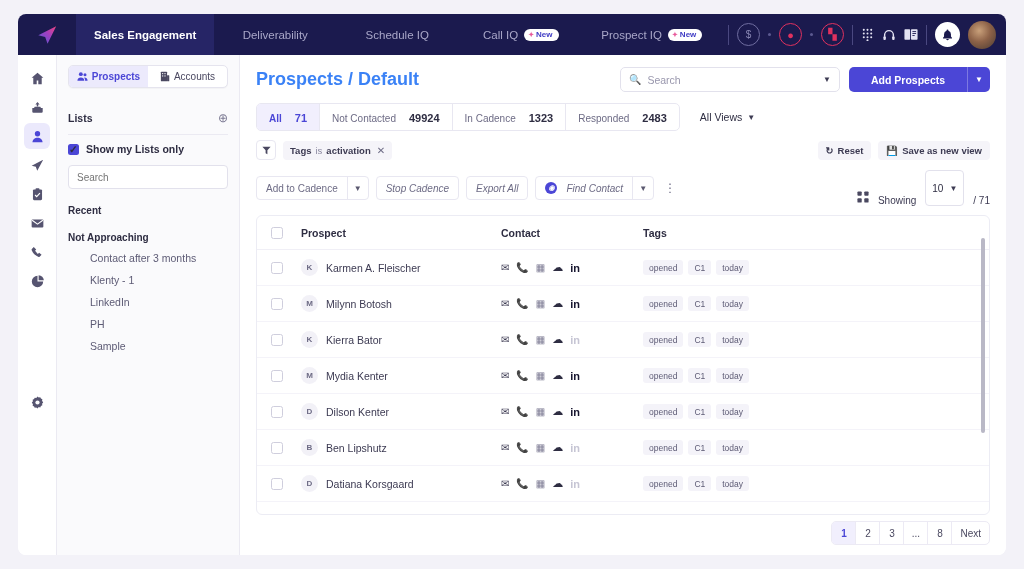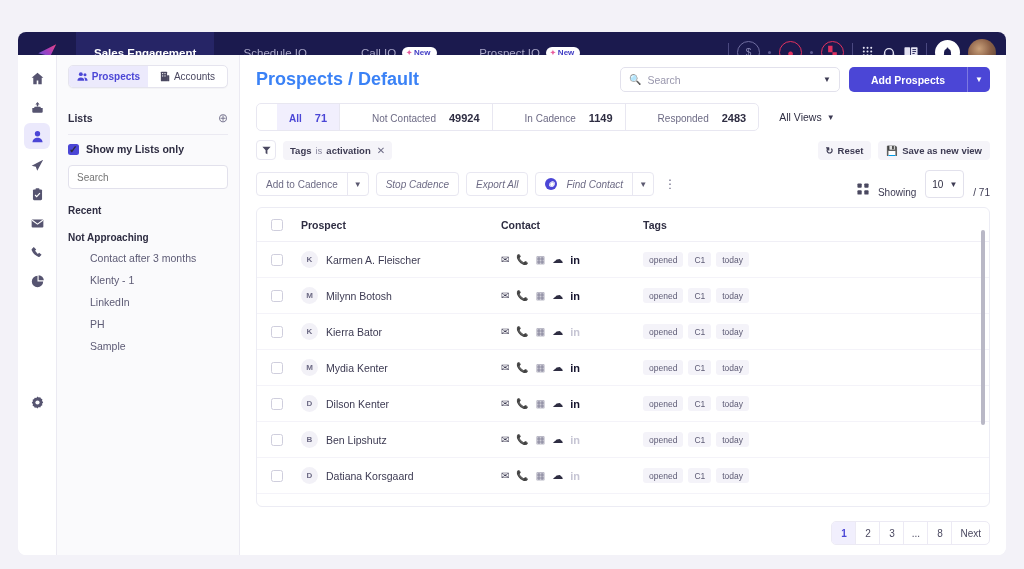--- a/index.html
+++ b/index.html
@@ -9,21 +9,21 @@
     background: #ffffff;
     overflow: hidden;
   }
   #app {
     position: relative;
     width: 1024px; height: 569px;
     background: #f3f2f8;
   }
   
   .topnav {
-    position: absolute; left: 18px; top: 32px;
+    position: absolute; left: 18px; top: 14px;
     width: 988px; height: 41px;
     background: #1b1a4e;
     border-radius: 8px 8px 0 0;
     display: flex; align-items: center;
     overflow: hidden;
   }
   .logo-cell {
     width: 58px; height: 41px;
     display: flex; align-items: center; justify-content: center;
     flex: none;
@@ -158,21 +158,21 @@
   .btn-primary .sep { width:1px; height:25px; background:rgba(255,255,255,.28); }
   .btn-primary .cv { padding: 0 7px; font-size:8px; }
   
   .stats-row { display:flex; align-items:center; margin-top: 11px; }
   .stats {
     display:flex; border:1px solid #e8e7f1; border-radius:5px; overflow:hidden;
     height: 28px;
   }
   .stat {
     display:flex; align-items:center; gap:13px; padding: 0 12px;
-    border-right:1px solid #e8e7f1; height:28px;margin-left:20px;
+    border-right:1px solid #e8e7f1; height:28px;
   }
   .stat:last-child { border-right:none; }
   .stat.active { background:#f1effd; }
   .stat .k { font-size:10px; color:#6d6b85; }
   .stat.active .k { color:#4b46d6; font-weight:bold; }
   .stat .v { font-size:11px; font-weight:bold; color:#2e2d42; }
   .stat.active .v { color:#4b46d6; }
   .views { margin-left: 20px; display:flex; align-items:center; gap:5px;
            font-size:10.5px; color:#2e2d42; }
   
@@ -209,21 +209,21 @@
   .tb .pico {
     width:12px;height:12px;border-radius:50%;background:#4b46d6;color:#fff;
     font-size:7px;display:flex;align-items:center;justify-content:center;
     margin-left:9px; font-weight:bold;
   }
   .kebab { margin-left:10px; color:#6d6b85; font-size:12px; letter-spacing:0; }
   .tb-right { margin-left:auto; display:flex; align-items:flex-end; gap:9px; }
   .grid-ico { color:#4a4860; font-size:12px; }
   .showing { font-size:10px; color:#3c3a52; }
   .selbox {
-    height:28px; border:1px solid #e2e1ec; border-radius:4px;
+    height:36px; border:1px solid #e2e1ec; border-radius:4px;
     display:flex; align-items:center; gap:6px; padding: 0 6px;
     font-size:10px; color:#2e2d42;
   }
   .oftotal { font-size:10px; color:#3c3a52; }
   
   .tablewrap {
     margin-top: 9px; border:1px solid #ececf4; border-radius:6px;
     height: 300px; position:relative; overflow:hidden; background:#fff;
   }
   .thead {
@@ -294,20 +294,23 @@
             <stop offset="55%" stop-color="#a03fc0"></stop>
             <stop offset="100%" stop-color="#f0447f"></stop>
           </linearGradient>
         </defs>
         <path d="M22 2.5 L2.5 12.3 L10 14.2 L12.6 21.5 Z" fill="url(#pg)"></path>
       </svg>
     </div>
 
     <div class="nav-item active">
       <span>Sales Engagement</span>
+    </div>
+    <div class="nav-item w1">
+      <span>Deliverability</span>
     </div>
     <div class="nav-item w1">
       <span>Schedule IQ</span>
     </div>
     <div class="nav-item w2">
       <span>Call IQ</span>
       <span class="badge-new">
         <span class="badge-spark">✦</span>
         <span>New</span>
       </span>
@@ -510,21 +513,21 @@
           <div class="stat active">
             <span class="k">All</span>
             <span class="v">71</span>
           </div>
           <div class="stat">
             <span class="k">Not Contacted</span>
             <span class="v">49924</span>
           </div>
           <div class="stat">
             <span class="k">In Cadence</span>
-            <span class="v">1149</span>
+            <span class="v">1323</span>
           </div>
           <div class="stat">
             <span class="k">Responded</span>
             <span class="v">2483</span>
           </div>
         </div>
         <div class="views">
           <span>All Views</span>
           <span class="caret">▼</span>
         </div>

